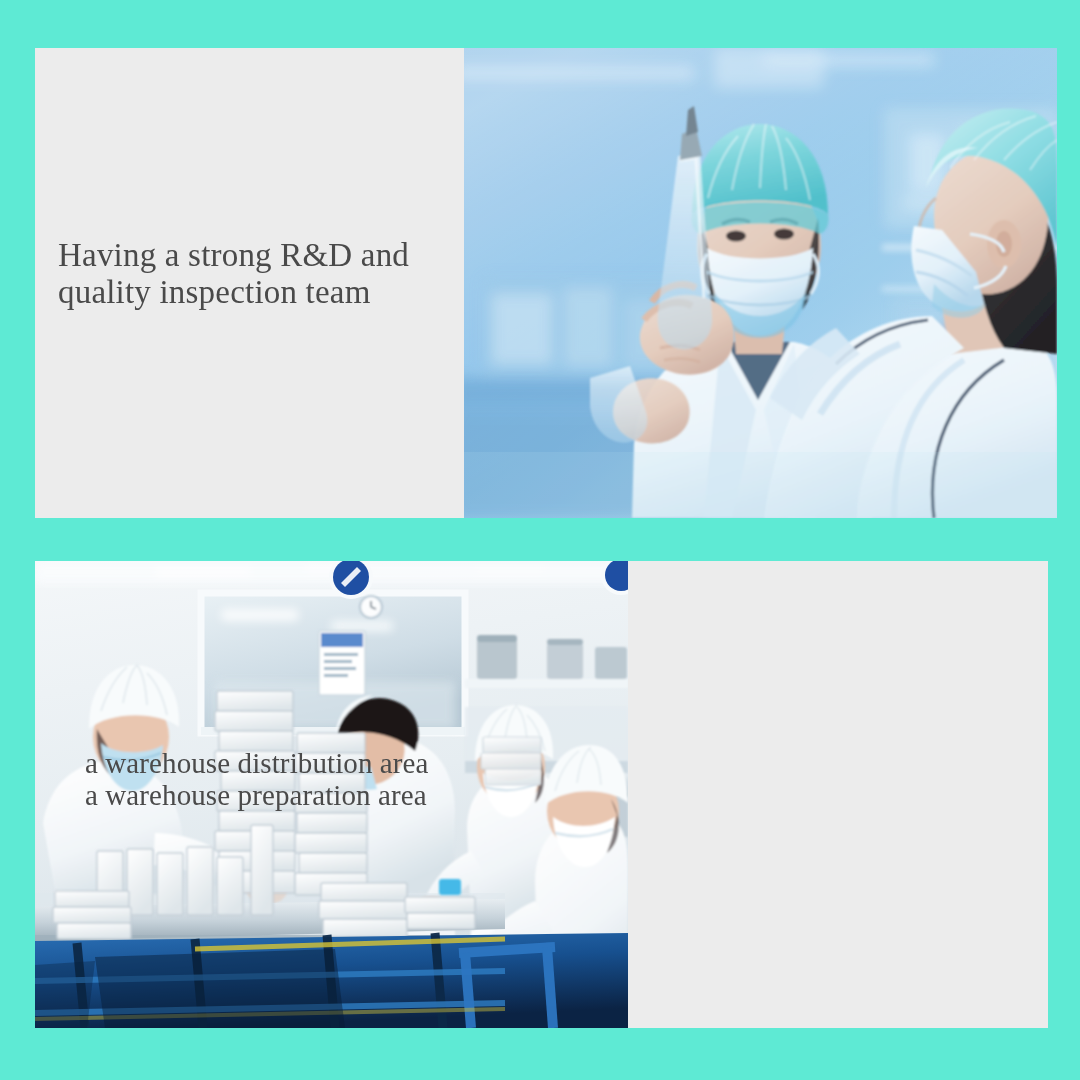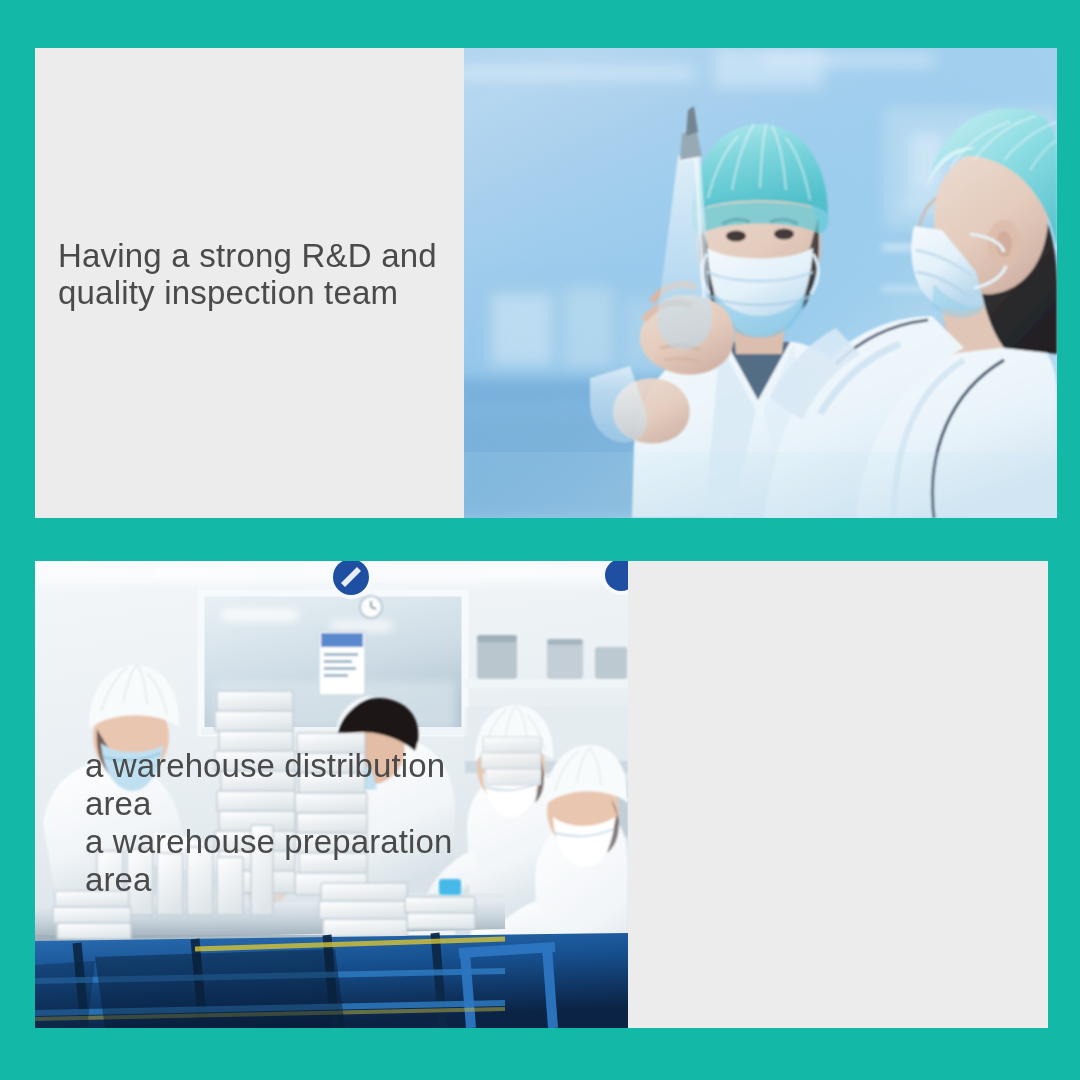--- a/index.html
+++ b/index.html
@@ -11,21 +11,22 @@
   body {
     width: 1080px;
     height: 1080px;
     font-family: "Liberation Sans", sans-serif;
     position: relative;
     overflow: hidden;
   }
   .page {
     position: absolute;
     inset: 0;
-    background: #14b8a6;
+    background: #5eead4;
+    font-family: Liberation Serif, serif;
   }
 
   
   .section-top {
     position: absolute;
     left: 35px;
     top: 48px;
     width: 1022px;
     height: 470px;
   }
@@ -81,22 +82,22 @@
     width: 420px;
     height: 467px;
     background: #ececec;
   }
   .caption-bottom {
     position: absolute;
     left: 50px;
     top: 186px;
     width: 370px;
     color: #4a4a4a;
-    font-size: 33px;
-    line-height: 38px;
+    font-size: 29px;
+    line-height: 32px;
     font-weight: 300;
     letter-spacing: 0.1px;
     white-space: pre-line;
   }
 
   svg { display: block; }
 </style>
 </head>
 <body>
 

